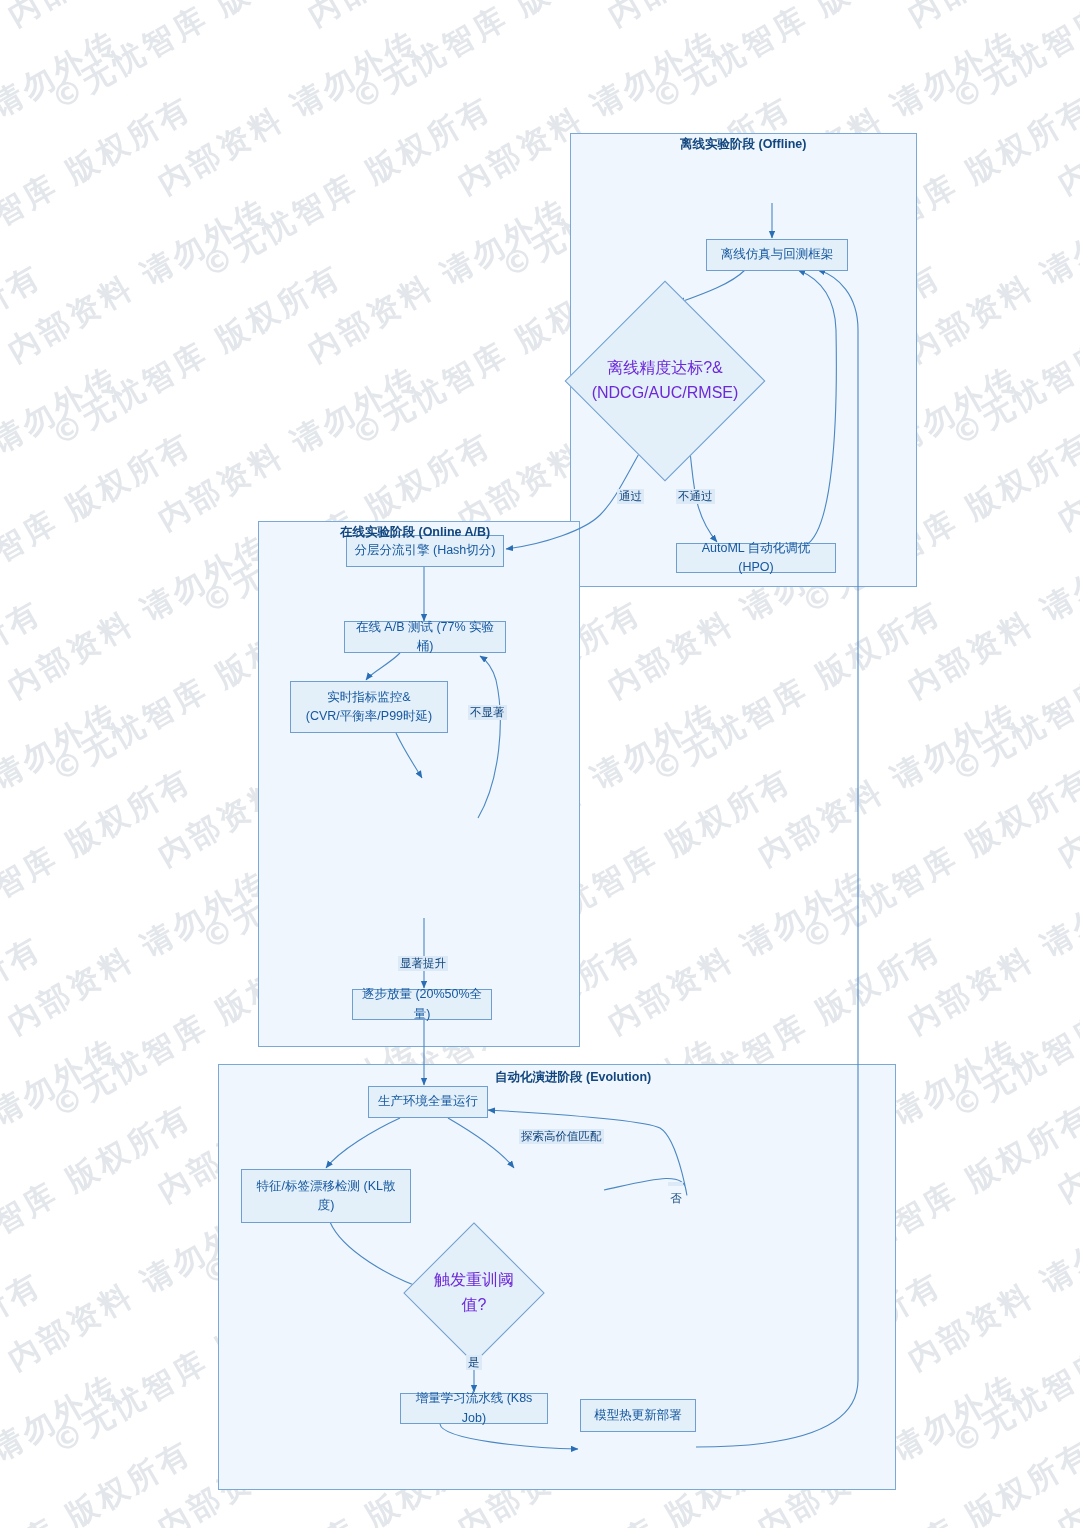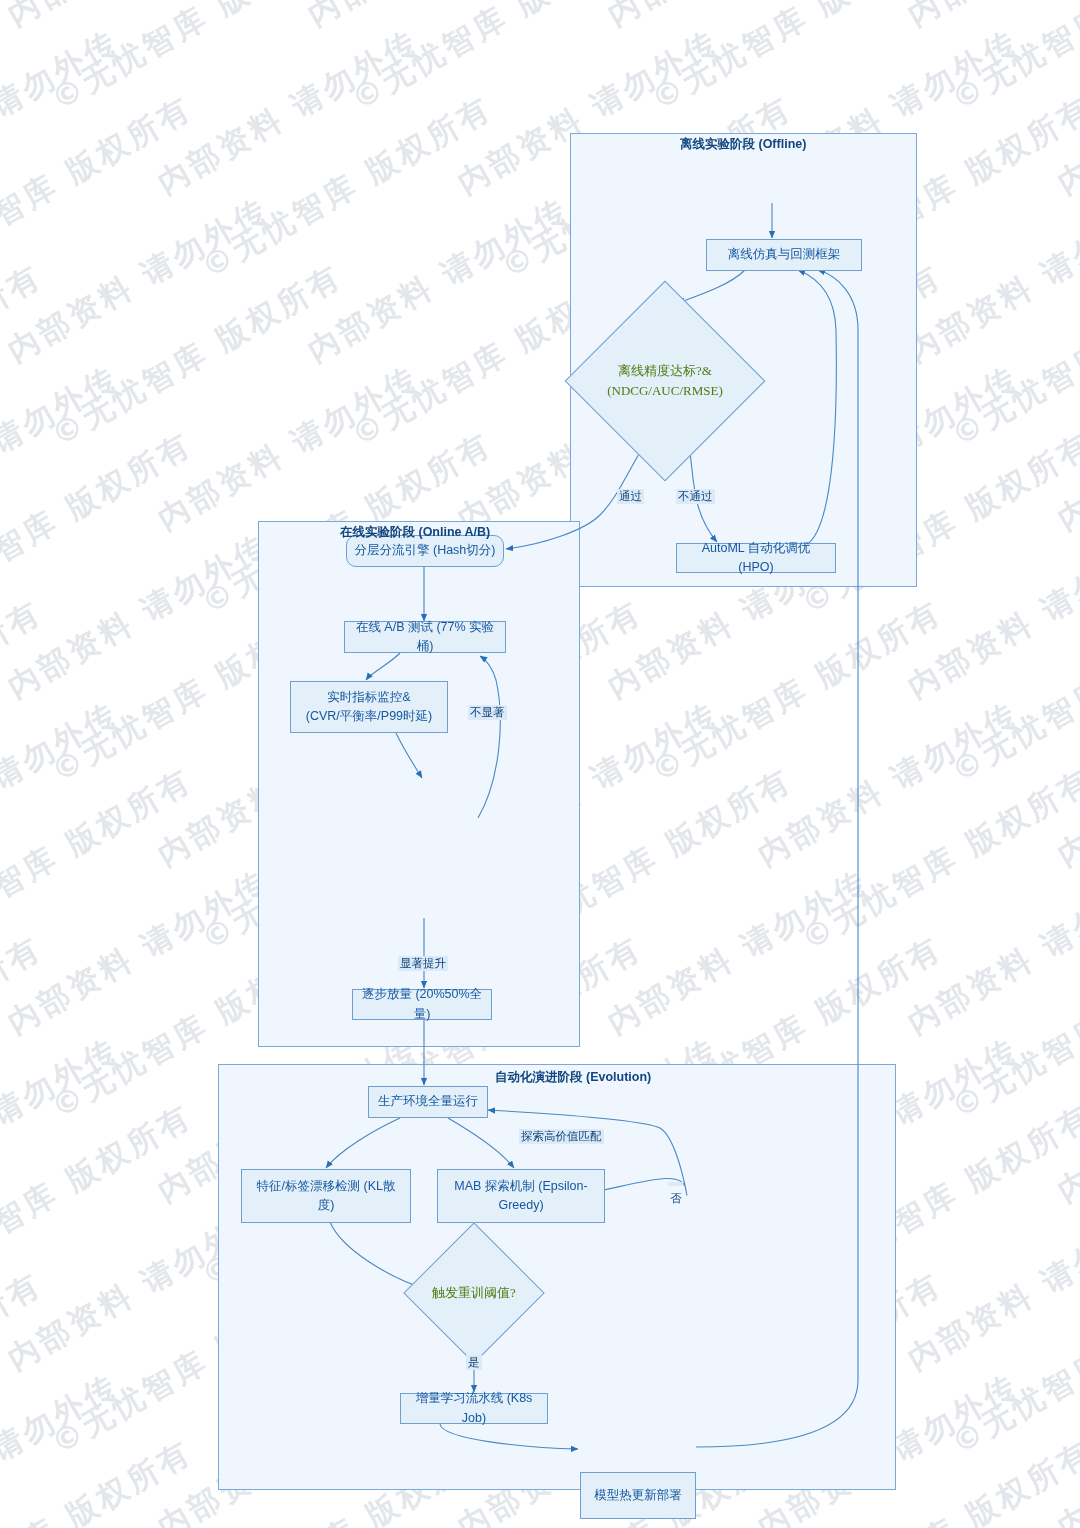--- a/index.html
+++ b/index.html
@@ -66,21 +66,21 @@
     position:absolute;inset:0;
     background:#e3eff9;
     border:1.1px solid #6f9fd0;
     transform:rotate(45deg);
     box-sizing:border-box;
   }
   .diamond .dtext{
     position:absolute;inset:0;
     display:flex;align-items:center;justify-content:center;
     text-align:center;
-    color:#4d7c0f;font-size:13px;line-height:1.55;font-family:Liberation Serif, serif;
+    color:#6d28d9;font-size:16px;line-height:1.55;
   }
 
   
   .elabel{
     position:absolute;
     color:#11467e;
     font-size:11.5px;
     background:#dce9f7;
     padding:0 2px;
     white-space:nowrap;
@@ -260,39 +260,39 @@
     <path class="edge" d="M330,1222 C342,1250 390,1278 428,1290" marker-end="url(#ah)"></path>
 
      pipeline --&gt;
     <path class="edge" d="M474,1340 L474,1392" marker-end="url(#ah)"></path>
 
     
     <path class="edge" d="M440,1424 C442,1440 530,1448 578,1449" marker-end="url(#ah)"></path>
   </svg>
 
 
-  <div class="node" style="left:706px;top:239px;width:156px;height:32px;align-items:center;">
+  <div class="node" style="left:706px;top:239px;width:142px;height:32px;align-items:center;">
     <span>离线仿真与回测框架</span>
   </div>
 
   <div class="diamond" style="left:594px;top:310px;width:142px;height:142px;">
     <div class="dshape"></div>
     <div class="dtext">
       <div>
         <span>离线精度达标?&amp;</span><br>
         <span>(NDCG/AUC/RMSE)</span>
       </div>
     </div>
   </div>
 
   <div class="node" style="left:676px;top:543px;width:160px;height:30px;">
     <span>AutoML 自动化调优 (HPO)</span>
   </div>
 
-  <div class="node" style="left:346px;top:535px;width:158px;height:32px;border-radius:10px;">
+  <div class="node" style="left:346px;top:535px;width:158px;height:32px;">
     <span>分层分流引擎 (Hash切分)</span>
   </div>
 
   <div class="node" style="left:344px;top:621px;width:162px;height:32px;">
     <span>在线 A/B 测试 (77% 实验桶)</span>
   </div>
 
   <div class="node" style="left:290px;top:681px;width:158px;height:52px;">
     <div>
       <span>实时指标监控&amp;</span><br>
@@ -309,39 +309,33 @@
     <span>生产环境全量运行</span>
   </div>
 
   <div class="node" style="left:241px;top:1169px;width:170px;height:54px;">
     <div>
       <span>特征/标签漂移检测 (KL散</span><br>
       <span>度)</span>
     </div>
   </div>
 
-  <div class="node" style="left:437px;top:1169px;width:168px;height:54px;">
-    <div>
-      <span>MAB 探索机制 (Epsilon-</span><br>
-      <span>Greedy)</span>
-    </div>
-  </div>
 
   <div class="diamond" style="left:424px;top:1243px;width:100px;height:100px;">
     <div class="dshape"></div>
     <div class="dtext">
       <span>触发重训阈值?</span>
     </div>
   </div>
 
   <div class="node" style="left:400px;top:1393px;width:148px;height:31px;">
     <span>增量学习流水线 (K8s Job)</span>
   </div>
 
-  <div class="node" style="left:580px;top:1472px;width:116px;height:47px;">
+  <div class="node" style="left:580px;top:1399px;width:116px;height:33px;">
     <span>模型热更新部署</span>
   </div>
 
   <div class="elabel" style="left:617px;top:489px;">通过</div>
   <div class="elabel" style="left:676px;top:489px;">不通过</div>
   <div class="elabel" style="left:468px;top:705px;">不显著</div>
   <div class="elabel" style="left:398px;top:956px;">显著提升</div>
   <div class="elabel" style="left:519px;top:1129px;">探索高价值匹配</div>
   <div class="elabel vertical" style="left:668px;top:1182px;">否</div>
   <div class="elabel" style="left:466px;top:1355px;">是</div>

